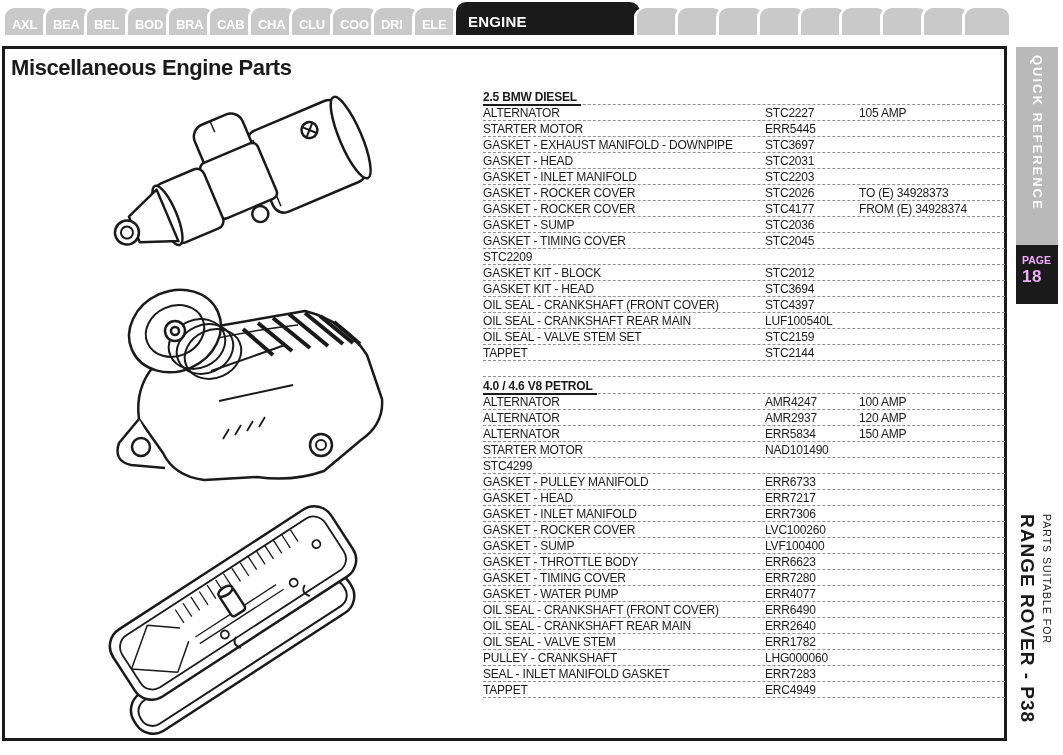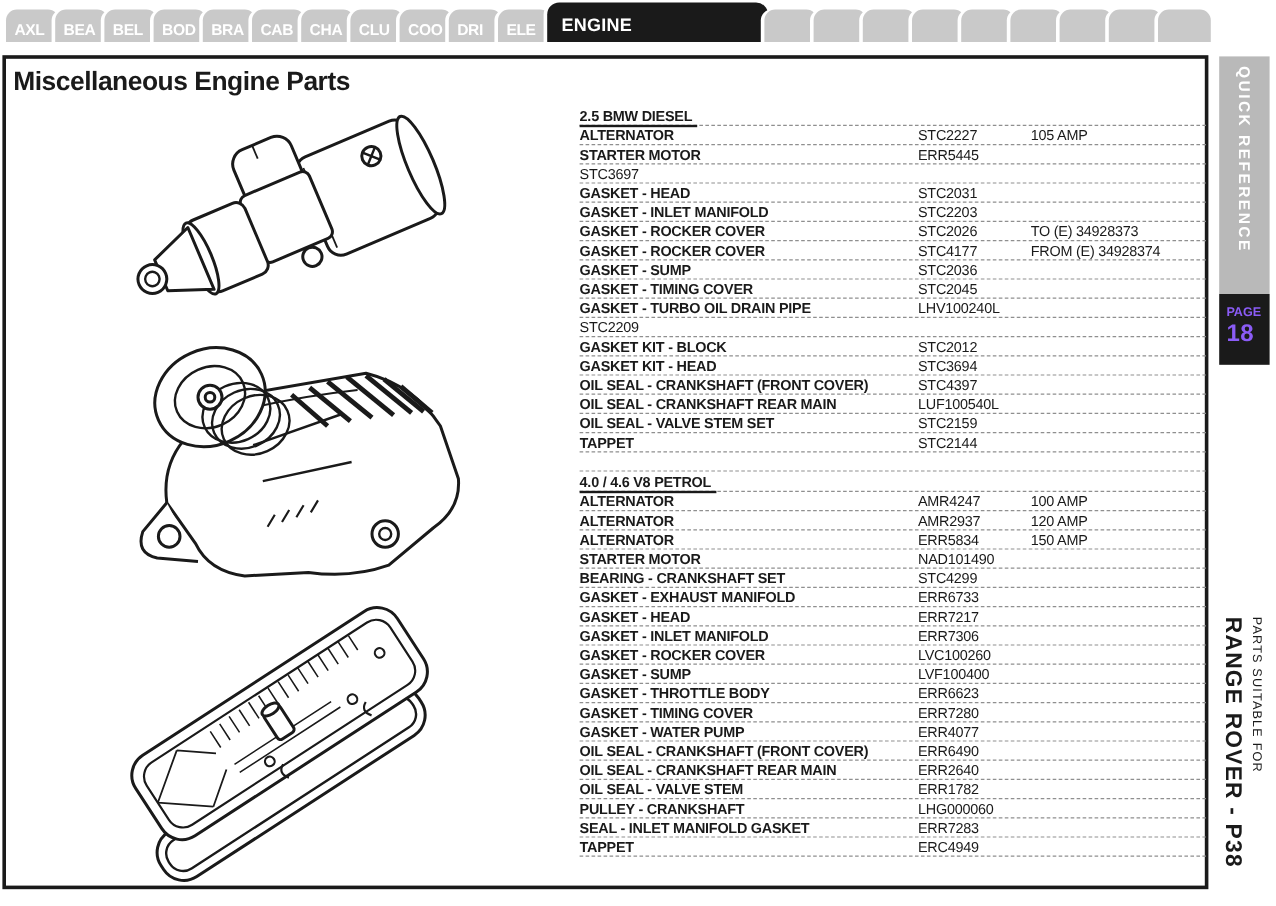--- a/index.html
+++ b/index.html
@@ -53,39 +53,39 @@
   .sec-head-row{height:16px;border-bottom:1px dashed var(--dash);box-sizing:border-box;display:flex;align-items:flex-end;text-align:center;}
   .sec-head{
     display:inline-block;font-weight:bold;font-size:12px;letter-spacing:-0.2px;
     border-bottom:2px solid var(--ink);margin-bottom:-2px;padding-right:4px;line-height:14px;
   }
   .section + .section .sec-head-row{border-top:1px dashed var(--dash);height:18px;}
   .part-row{
     display:flex;height:16px;align-items:flex-end;box-sizing:border-box;
     border-bottom:1px dashed var(--dash);line-height:14px;white-space:nowrap;
   }
-  .c-desc{width:282px;overflow:hidden;font-weight:bold;}
+  .c-desc{width:282px;overflow:hidden;}
   .c-num{width:94px;overflow:hidden;}
   .c-note{flex:1;overflow:hidden;}
 
   
   .qr-bar{
     position:absolute;left:1016px;top:47px;width:42px;height:198px;
     background:var(--sidebar-gray);display:flex;justify-content:center;
   }
   .qr-text{
     writing-mode:vertical-rl;font-weight:bold;font-size:13px;letter-spacing:2px;
     color:#fff;padding-top:8px;white-space:nowrap;
   }
   .page-box{
     position:absolute;left:1016px;top:245px;width:42px;height:59px;
-    background:var(--ink);color:#8b5cf6;box-sizing:border-box;padding:9px 16px 0 6px;
+    background:var(--ink);color:#f0abfc;box-sizing:border-box;padding:9px 16px 0 6px;
   }
   .page-box .p-label{display:block;font-size:10.5px;font-weight:bold;letter-spacing:0;}
-  .page-box .p-num{display:block;font-size:20px;font-weight:bold;margin-top:1px;letter-spacing:0.5px;}
+  .page-box .p-num{display:block;font-size:17px;font-weight:bold;margin-top:1px;letter-spacing:0.5px;}
   .model-col{
     position:absolute;left:1008px;top:514px;width:46px;height:238px;
     writing-mode:vertical-rl;color:var(--ink);
   }
   .model-col .suitable{display:block;font-size:10.5px;letter-spacing:1px;line-height:15px;white-space:nowrap;}
   .model-col .model{display:block;font-size:19px;font-weight:bold;letter-spacing:1px;line-height:24px;white-space:nowrap;}
 </style>
 </head>
 <body>
 
@@ -262,20 +262,21 @@
               <span class="c-note">105 AMP</span>
             </div>
 
             <div class="part-row">
               <span class="c-desc">STARTER MOTOR</span>
               <span class="c-num">ERR5445</span>
               <span class="c-note"></span>
             </div>
 
             <div class="part-row">
+              <span class="c-desc">GASKET - EXHAUST MANIFOLD - DOWNPIPE</span>
               <span class="c-num">STC3697</span>
               <span class="c-note"></span>
             </div>
 
             <div class="part-row">
               <span class="c-desc">GASKET - HEAD</span>
               <span class="c-num">STC2031</span>
               <span class="c-note"></span>
             </div>
 
@@ -302,25 +303,20 @@
               <span class="c-num">STC2036</span>
               <span class="c-note"></span>
             </div>
 
             <div class="part-row">
               <span class="c-desc">GASKET - TIMING COVER</span>
               <span class="c-num">STC2045</span>
               <span class="c-note"></span>
             </div>
 
-            <div class="part-row">
-              <span class="c-desc">GASKET - TURBO OIL DRAIN PIPE</span>
-              <span class="c-num">LHV100240L</span>
-              <span class="c-note"></span>
-            </div>
 
             <div class="part-row">
               <span class="c-num">STC2209</span>
               <span class="c-note"></span>
             </div>
 
             <div class="part-row">
               <span class="c-desc">GASKET KIT - BLOCK</span>
               <span class="c-num">STC2012</span>
               <span class="c-note"></span>
@@ -382,27 +378,26 @@
               <span class="c-note">150 AMP</span>
             </div>
 
             <div class="part-row">
               <span class="c-desc">STARTER MOTOR</span>
               <span class="c-num">NAD101490</span>
               <span class="c-note"></span>
             </div>
 
             <div class="part-row">
-              <span class="c-desc">BEARING - CRANKSHAFT SET</span>
               <span class="c-num">STC4299</span>
               <span class="c-note"></span>
             </div>
 
             <div class="part-row">
-              <span class="c-desc">GASKET - EXHAUST MANIFOLD</span>
+              <span class="c-desc">GASKET - PULLEY MANIFOLD</span>
               <span class="c-num">ERR6733</span>
               <span class="c-note"></span>
             </div>
 
             <div class="part-row">
               <span class="c-desc">GASKET - HEAD</span>
               <span class="c-num">ERR7217</span>
               <span class="c-note"></span>
             </div>
 

